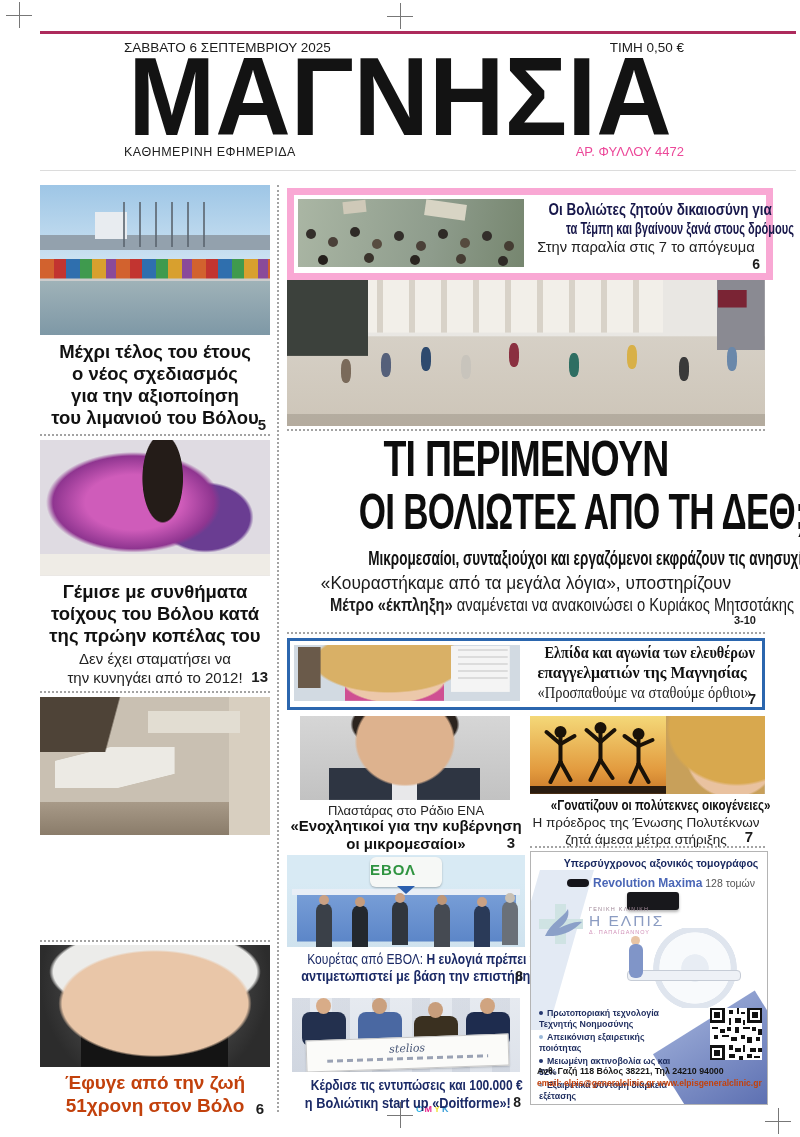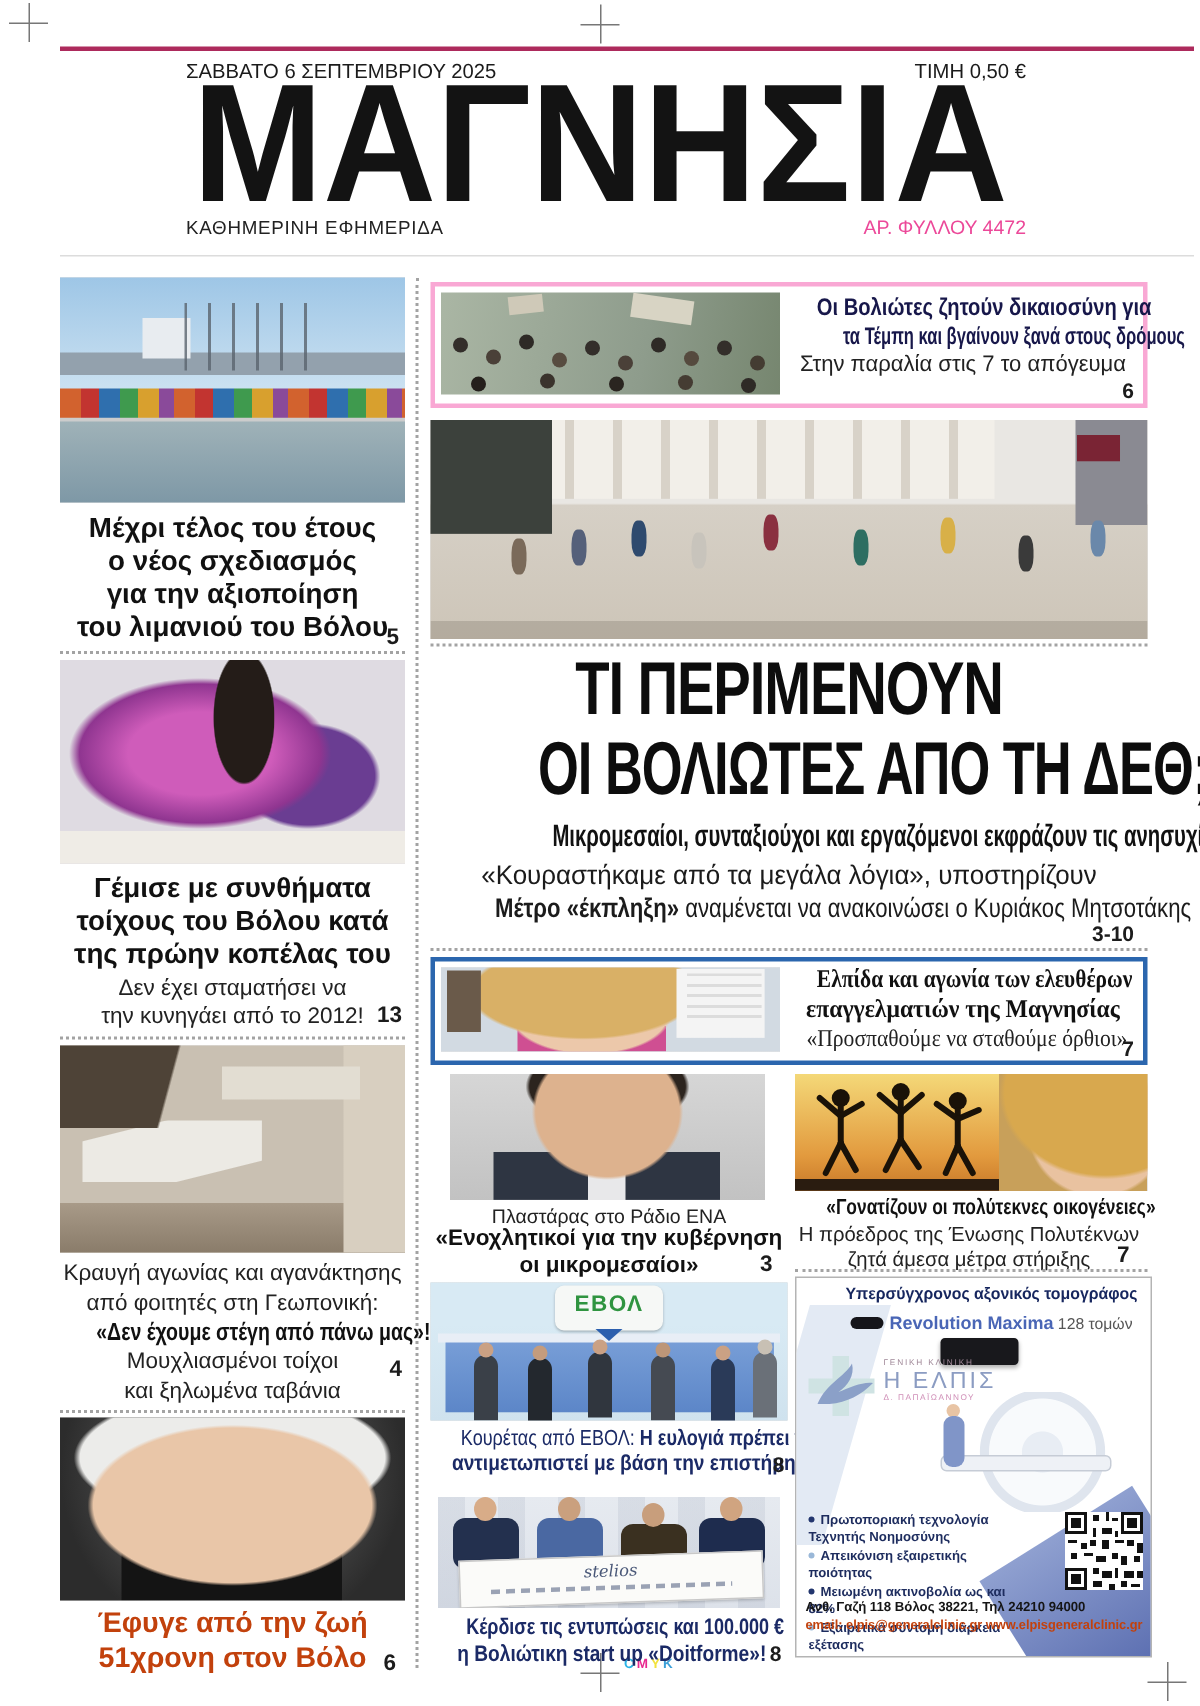--- a/index.html
+++ b/index.html
@@ -83,44 +83,36 @@
 
   <div class="ph" style="left:40px;top:697px;width:230px;height:138px;background-image:
       linear-gradient(105deg,#4e4337 0 45%,transparent 46%),
       linear-gradient(-14deg,transparent 0 20%,#eceae4 21% 80%,transparent 81%),
       linear-gradient(9deg,#e2ddd2,#e2ddd2),
       linear-gradient(#d8cfc0,#d8cfc0),
       linear-gradient(#a89a88,#8a7c6a),
       linear-gradient(#c9c0b2,#c9c0b2);
       background-size:70% 40%,52% 30%,40% 16%,18% 100%,100% 24%,100% 100%;
       background-position:0 0,14% 52%,78% 12%,100% 0,0 100%,0 0;background-repeat:no-repeat;"></div>
-  <div class="a" style="left:40px;top:839px;width:230px;height:100px;">
-    <div class="ml" style="font-size:15px;line-height:19.5px;color:#222;">Κραυγή αγωνίας και αγανάκτησης
-από φοιτητές στη Γεωπονική:</div>
-    <div class="fit b" style="--sx:.79;font-size:16.5px;line-height:20px;color:#111;">«Δεν έχουμε στέγη από πάνω μας»!</div>
-    <div class="ml" style="font-size:15px;line-height:19.5px;color:#222;">Μουχλιασμένοι τοίχοι
-και ξηλωμένα ταβάνια</div>
-    <span class="pg" style="right:2px;bottom:18px;">4</span>
-  </div>
   <div class="sep" style="left:40px;top:940px;width:230px;"></div>
 
   <div class="ph" style="left:40px;top:945px;width:230px;height:122px;background-image:
       radial-gradient(42% 44% at 50% 48%,#e9c6a8 96%,transparent),
       radial-gradient(46% 36% at 50% 22%,#ececea 96%,transparent),
       linear-gradient(#141414,#141414),
       radial-gradient(circle at 50% 30%,#757575,#2c2c2c 80%);
       background-size:100% 100%,100% 100%,64% 26%,100% 100%;
       background-position:0 0,0 0,50% 100%,0 0;background-repeat:no-repeat;"></div>
   <div class="a" style="left:40px;top:1071px;width:230px;height:46px;">
     <div class="ml b" style="font-size:19px;line-height:23px;color:#c2410c;">Έφυγε από την ζωή
 51χρονη στον Βόλο</div>
     <span class="pg" style="right:6px;bottom:0;">6</span>
   </div>
 
-  <div class="box" style="left:287px;top:188px;width:472px;height:78px;border:3px solid #f9a8d4;">
+  <div class="box" style="left:287px;top:188px;width:472px;height:78px;border:7px solid #f9a8d4;">
     <div class="ph" style="left:4px;top:4px;width:226px;height:68px;background:linear-gradient(100deg,#aab6a4,#8e9c8c 60%,#76866f);">
       <div class="a" style="left:56%;top:5%;width:18%;height:24%;background:#d8d4c4;transform:rotate(8deg);"></div>
       <div class="a" style="left:20%;top:3%;width:10%;height:18%;background:#cfc9b8;transform:rotate(-6deg);"></div>
       <div class="a" style="left:8px;top:30px;width:10px;height:10px;border-radius:50%;background:#332e2a;box-shadow:22px 8px 0 #4a4038,44px -2px 0 #2e2a26,66px 10px 0 #574c40,88px 2px 0 #332e2a,110px 12px 0 #4a4038,132px 0 0 #2e2a26,154px 9px 0 #554a3e,176px 2px 0 #332e2a,198px 12px 0 #443c32,12px 26px 0 #241f1b,58px 24px 0 #3a332c,104px 26px 0 #2a2520,150px 25px 0 #453c33,192px 27px 0 #2e2a26;"></div>
     </div>
     <div class="a ink" style="left:236px;top:5px;width:232px;">
       <span class="fit b" style="--sx:.84;font-size:16px;line-height:19px;">Οι Βολιώτες ζητούν δικαιοσύνη για</span>
       <span class="fit b" style="--sx:.69;font-size:16px;line-height:19px;">τα Τέμπη και βγαίνουν ξανά στους δρόμους</span>
       <span class="fit" style="--sx:.98;font-size:15px;line-height:18px;color:#222;">Στην παραλία στις 7 το απόγευμα</span>
     </div>
@@ -150,21 +142,21 @@
     <span class="fit" style="--sx:.66;font-size:20.5px;line-height:24px;color:#111;">Μικρομεσαίοι, συνταξιούχοι και εργαζόμενοι εκφράζουν τις ανησυχίες τους</span>
   </div>
   <div class="a" style="left:287px;top:573px;width:478px;">
     <span class="fit" style="--sx:.96;font-size:18px;line-height:21px;color:#1b1b1b;">«Κουραστήκαμε από τα μεγάλα λόγια», υποστηρίζουν</span>
   </div>
   <div class="a" style="left:287px;top:595px;width:478px;">
     <span class="fit" style="--sx:.82;font-size:18px;line-height:21px;color:#1b1b1b;">
       <span class="b">Μέτρο «έκπληξη»</span><span> αναμένεται να ανακοινώσει ο Κυριάκος Μητσοτάκης</span>
     </span>
   </div>
-  <span class="pg" style="left:auto;right:44px;top:614px;font-size:14px;">3-10</span>
+  <span class="pg" style="left:auto;right:44px;top:614px;font-size:11px;">3-10</span>
   <div class="sep" style="left:287px;top:632px;width:478px;"></div>
 
   <div class="box" style="left:287px;top:638px;width:472px;height:66px;border:3px solid #2b66ae;">
     <div class="ph" style="left:4px;top:4px;width:226px;height:56px;background-image:
         linear-gradient(#6a5a4a,#6a5a4a),
         repeating-linear-gradient(180deg,#dcdcdc 0 2px,transparent 2px 7px),
         linear-gradient(#f4f4f4,#f4f4f4),
         radial-gradient(34% 56% at 42% 30%,#d9b066 95%,transparent),
         radial-gradient(24% 48% at 44% 56%,#ecc8aa 95%,transparent),
         linear-gradient(#cf4f92,#cf4f92),
@@ -232,21 +224,21 @@
     <span class="pg" style="right:12px;top:31px;">7</span>
   </div>
   <div class="sep" style="left:530px;top:846px;width:235px;"></div>
 
   <div class="ph" style="left:287px;top:855px;width:238px;height:92px;background-image:
       linear-gradient(-2deg,#e8eef6,#e8eef6),
       linear-gradient(180deg,#7aa0d8,#5c86c8),
       linear-gradient(180deg,#d8eaf4 0 30%,#cfe2ee);
       background-size:96% 7%,92% 56%,100% 100%;
       background-position:50% 40%,50% 86%,0 0;background-repeat:no-repeat;">
-    <div class="a" style="left:50%;top:2px;transform:translateX(-50%);width:72px;height:30px;background:#f6f8f6;border-radius:6px;text-align:center;box-shadow:0 1px 2px rgba(0,0,0,.25);">
+    <div class="a" style="left:50%;top:2px;transform:translateX(-50%);width:72px;height:30px;background:#f6f8f6;border-radius:6px;box-shadow:0 1px 2px rgba(0,0,0,.25);">
       <span class="b" style="font-size:15px;line-height:26px;color:#2f9440;letter-spacing:1px;">ΕΒΟΛ</span>
       <div class="a" style="left:50%;bottom:-7px;transform:translateX(-50%);width:0;height:0;border-left:9px solid transparent;border-right:9px solid transparent;border-top:8px solid #2b5fae;"></div>
     </div>
     <div class="a" style="left:12%;bottom:0;width:16px;height:44px;border-radius:8px 8px 0 0;background:#3a4048;box-shadow:36px 2px 0 #23282e,76px -2px 0 #30363e,118px 0 0 #454a52,158px 2px 0 #2a3a58,186px -2px 0 #6a7078;"></div>
     <div class="a" style="left:13.5%;bottom:42px;width:10px;height:10px;border-radius:50%;background:#caa184;box-shadow:36px 2px 0 #c49c7e,76px -2px 0 #caa184,118px 0 0 #bd9678,158px 2px 0 #caa184,186px -2px 0 #c8c0b4;"></div>
   </div>
   <div class="a" style="left:287px;top:951px;width:238px;">
     <span class="fit navy" style="--sx:.83;font-size:14.5px;line-height:17px;">
       <span>Κουρέτας από ΕΒΟΛ: </span><span class="b">Η ευλογιά πρέπει να</span>
     </span>

